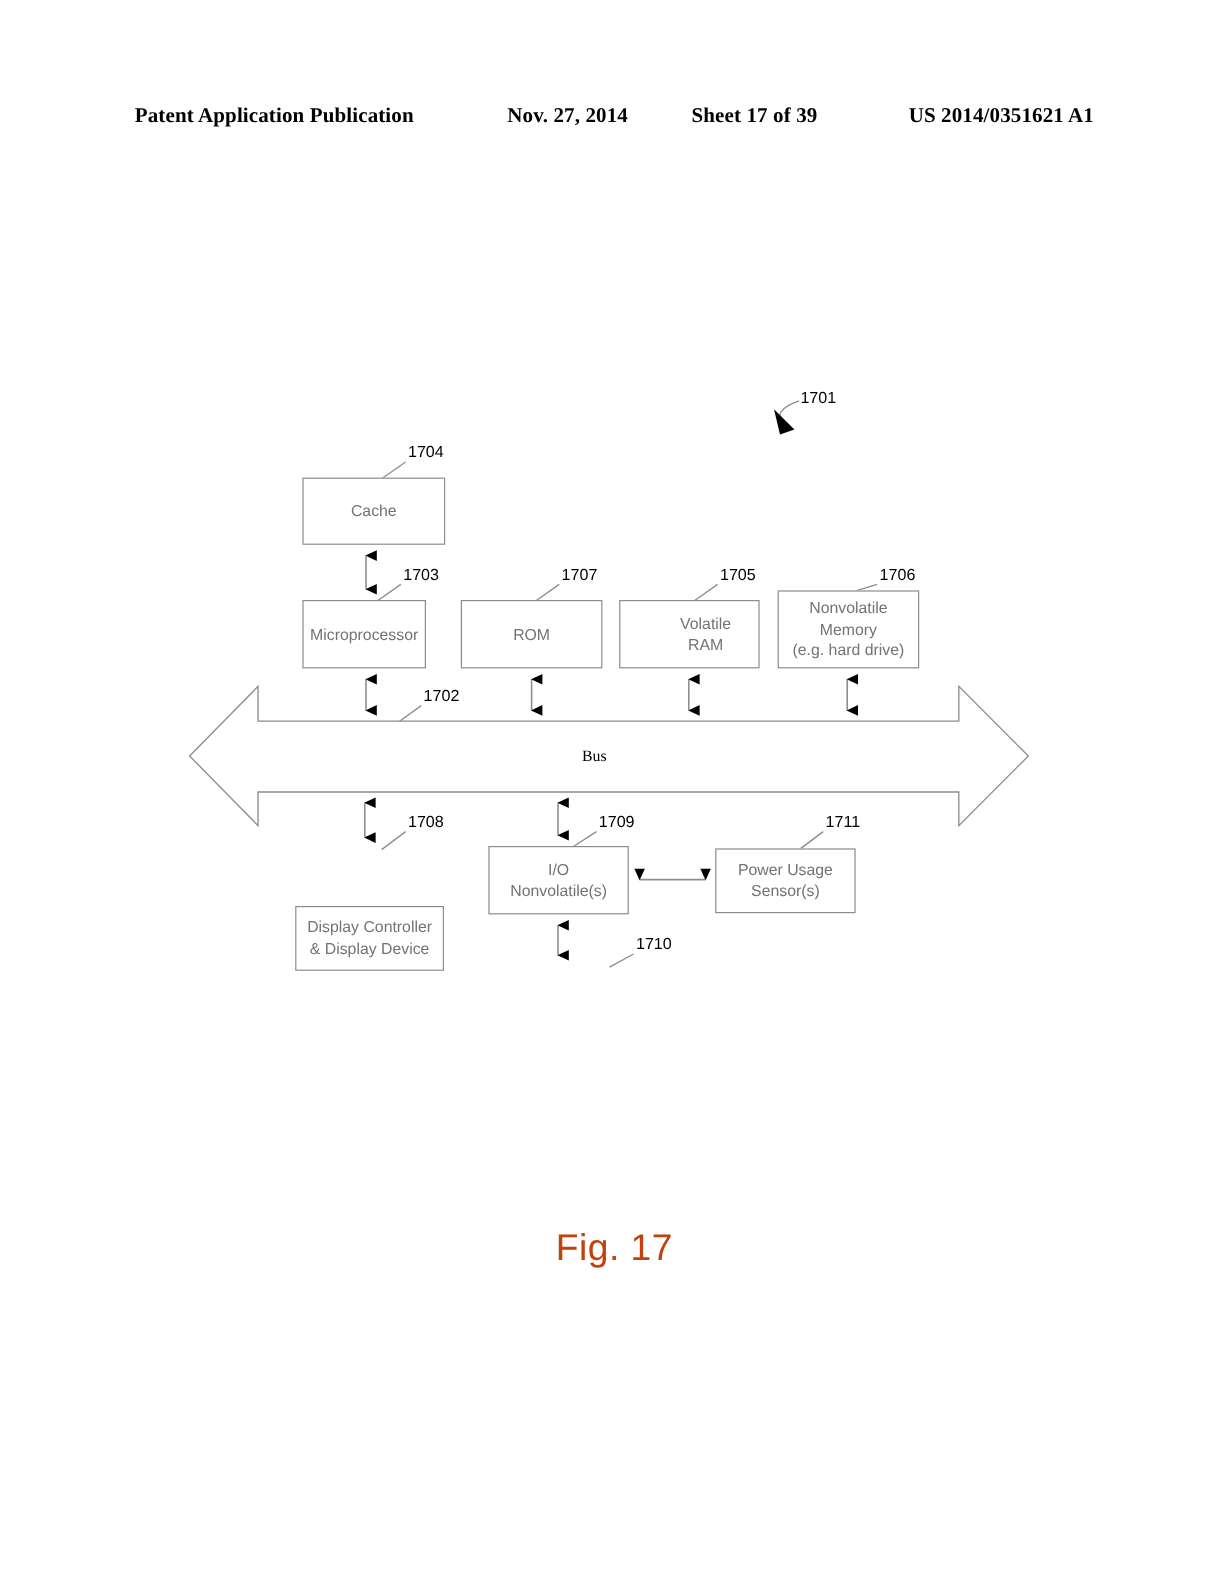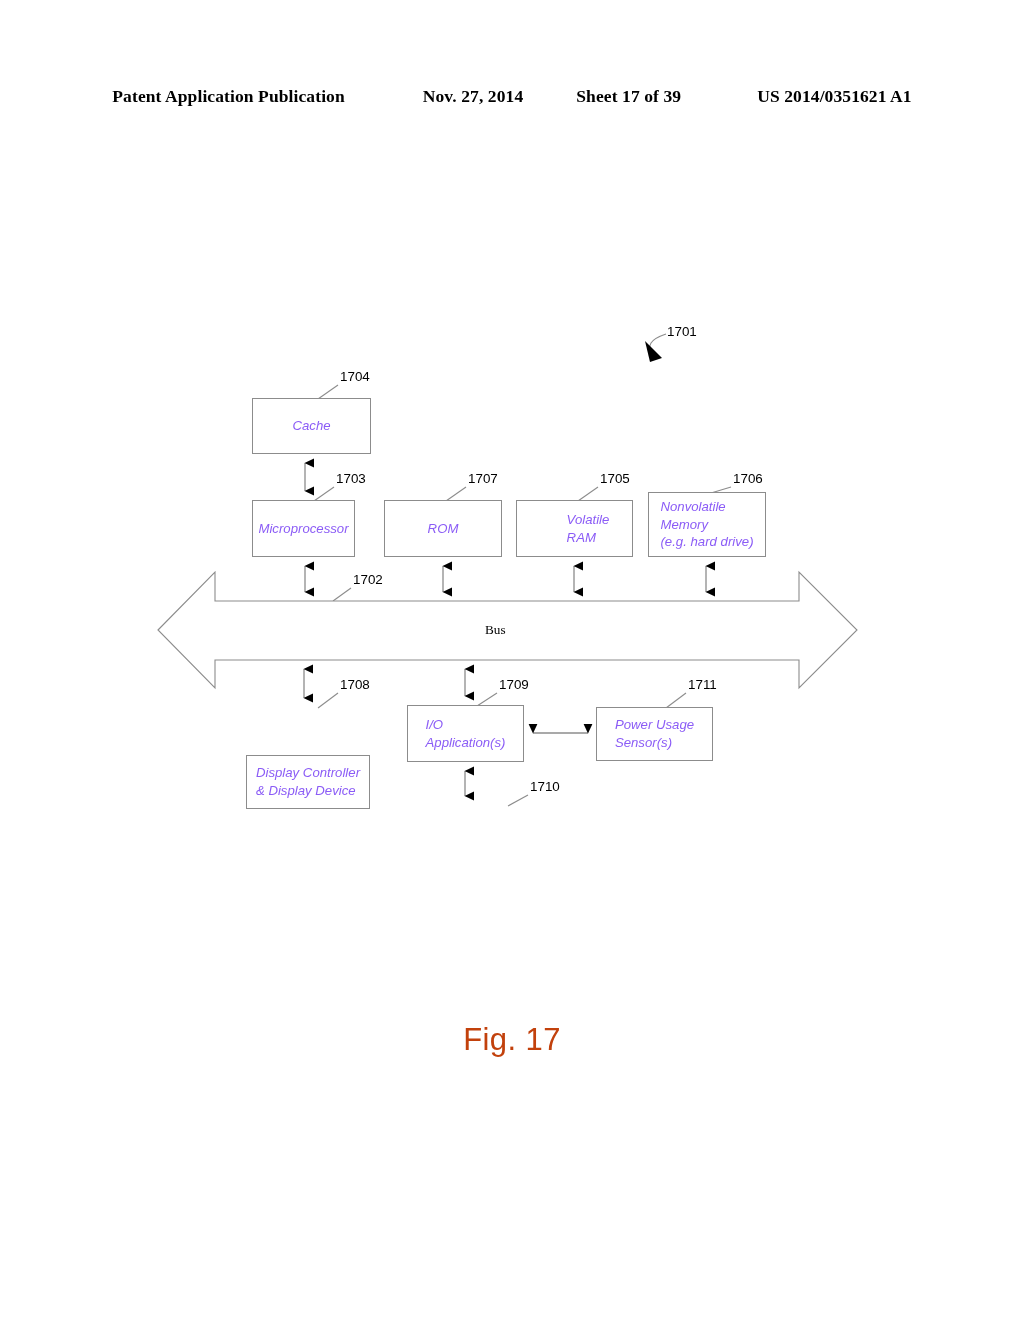--- a/index.html
+++ b/index.html
@@ -57,26 +57,26 @@
 
   
   .node {
     position: absolute;
     box-sizing: border-box;
     border: 1px solid #8c8c8c;
     background: #ffffff;
     display: flex;
     align-items: center;
     justify-content: center;
+    text-align: center;
     font-size: 13.2px;
     line-height: 1.33;
-    color: #8b5cf6;
+    color: #737373;
     white-space: pre-line;
     padding: 2px 4px;
-    font-style: italic;
   }
   .node.small { font-size: 12.8px; }
 
   #node-cache        { left: 252px; top: 398px;  width: 119px; height: 56px; }
   #node-micro        { left: 252px; top: 500px;  width: 103px; height: 57px; }
   #node-rom          { left: 384px; top: 500px;  width: 118px; height: 57px; }
   #node-vram         { left: 516px; top: 500px;  width: 117px; height: 57px; padding-left: 31px; }
   #node-nvmem        { left: 648px; top: 492px;  width: 118px; height: 65px; }
   #node-display      { left: 246px; top: 707px;  width: 124px; height: 54px; margin-top: 48px; }
   #node-iocontroller { left: 407px; top: 705px;  width: 117px; height: 57px; }
@@ -207,21 +207,21 @@
   <div class="node" id="node-micro">Microprocessor</div>
   <div class="node" id="node-rom">ROM</div>
   <div class="node" id="node-vram">Volatile
 RAM</div>
   <div class="node" id="node-nvmem">Nonvolatile
 Memory
 (e.g. hard drive)</div>
   <div class="node" id="node-display">Display Controller
 &amp; Display Device</div>
   <div class="node" id="node-iocontroller">I/O
-Application(s)</div>
+Nonvolatile(s)</div>
   <div class="node" id="node-powersensor">Power Usage
 Sensor(s)</div>
 
   <div id="bus-label">Bus</div>
 
   <div class="ref" id="ref-1701">1701</div>
   <div class="ref" id="ref-1704">1704</div>
   <div class="ref" id="ref-1703">1703</div>
   <div class="ref" id="ref-1707">1707</div>
   <div class="ref" id="ref-1705">1705</div>

